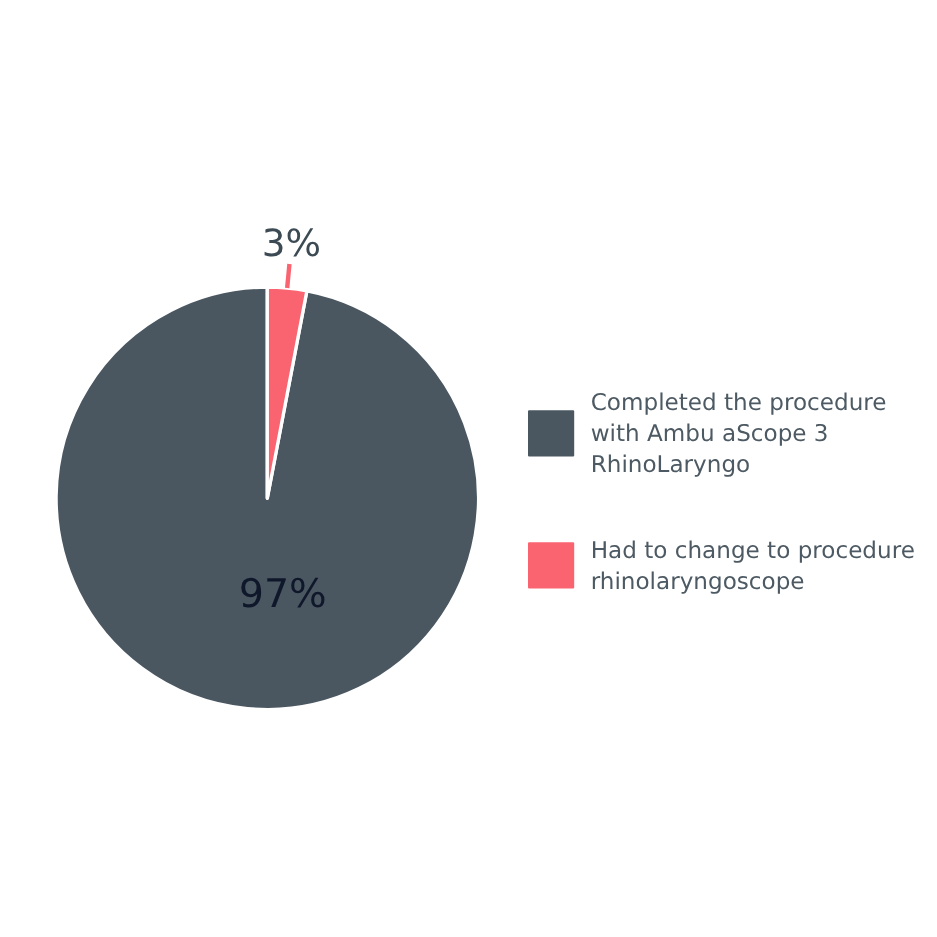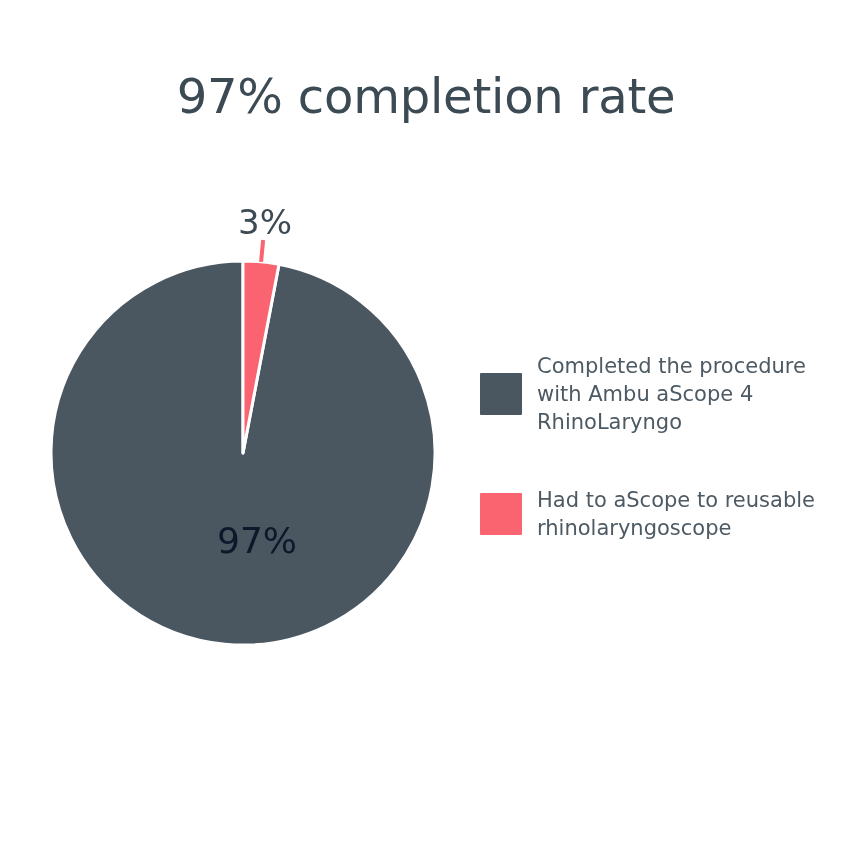--- a/index.html
+++ b/index.html
@@ -101,43 +101,42 @@
     line-height: 28px;
     color: #4d5a63;
     max-width: 300px;
   }
 </style>
 </head>
 <body>
 
 <div id="canvas">
 
-  <div id="chart-title">97% completion rate</div>
 
   <div id="pie-plot">
     <svg id="pie-svg" viewBox="0 0 384 384">
 
       <path id="slice-major" d="M 192 192 L 227.98 3.40 A 192 192 0 1 1 192.00 0.00 Z" fill="#4a5761" stroke="#ffffff" stroke-width="3" stroke-linejoin="round"></path>
 
       <path id="slice-minor" d="M 192 192 L 192.00 0.00 A 192 192 0 0 1 227.98 3.40 Z" fill="#fa6471" stroke="#ffffff" stroke-width="3" stroke-linejoin="round"></path>
 
       <line id="leader-line" x1="210.07" y1="0.85" x2="212.14" y2="-21.05" stroke="#fa6471" stroke-width="4"></line>
     </svg>
   </div>
 
   <div class="slice-label" id="label-outside">3%</div>
 
   <div class="slice-label" id="label-inside">97%</div>
 
   <div id="legend">
 
     <div class="legend-entry">
       <span class="legend-swatch" style="background:#4a5761"></span>
-      <span class="legend-label">Completed the procedure with Ambu aScope 4 RhinoLaryngo</span>
+      <span class="legend-label">Completed the procedure with Ambu aScope 3 RhinoLaryngo</span>
     </div>
 
     <div class="legend-entry" style="margin-top:50px">
       <span class="legend-swatch" style="background:#fa6471"></span>
-      <span class="legend-label">Had to aScope to reusable rhinolaryngoscope</span>
+      <span class="legend-label">Had to change to procedure rhinolaryngoscope</span>
     </div>
 
   </div>
 </div>
 
 </body></html>

